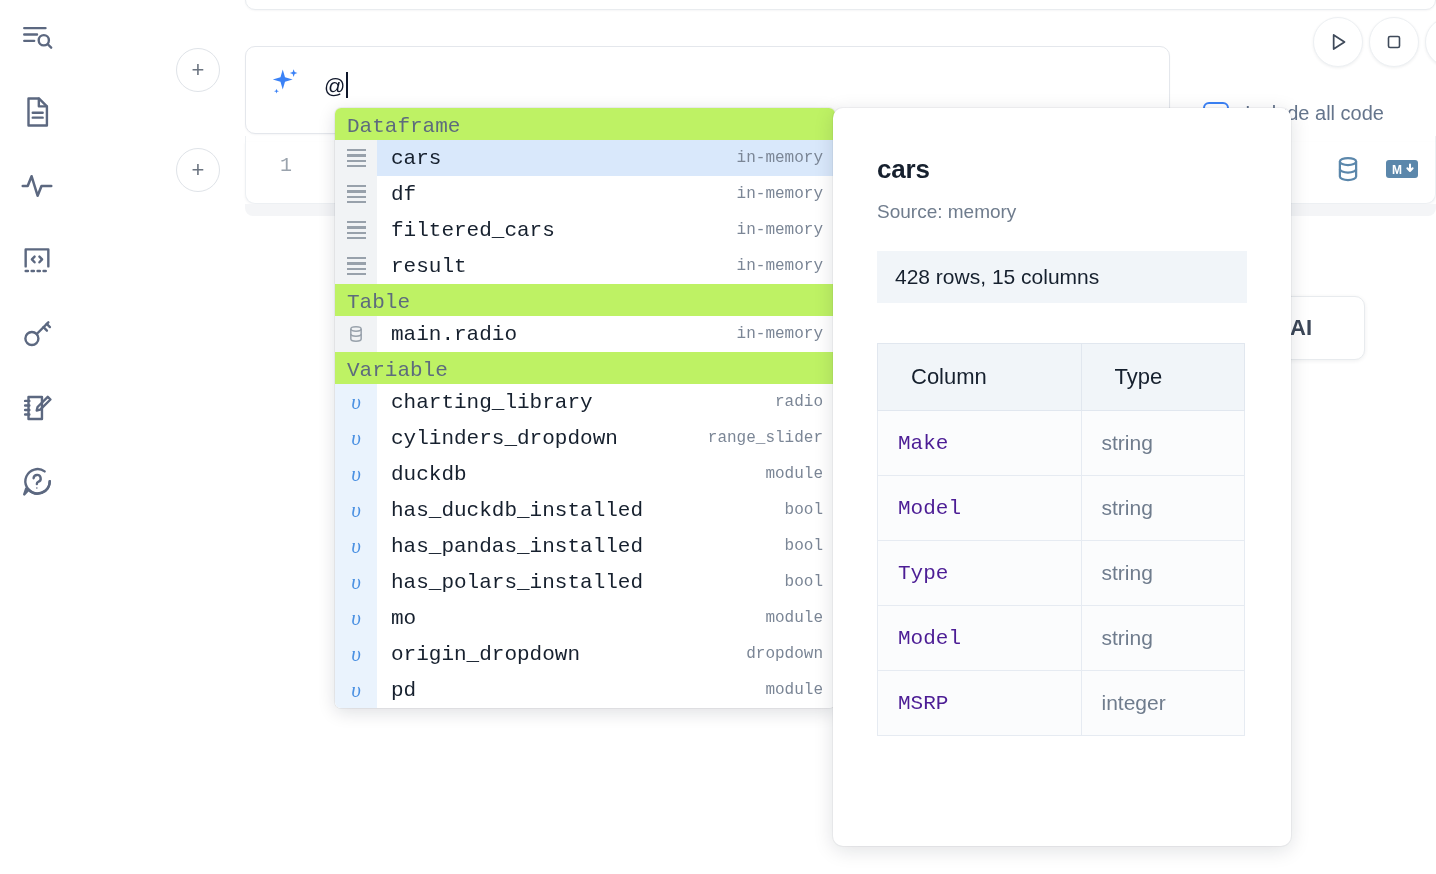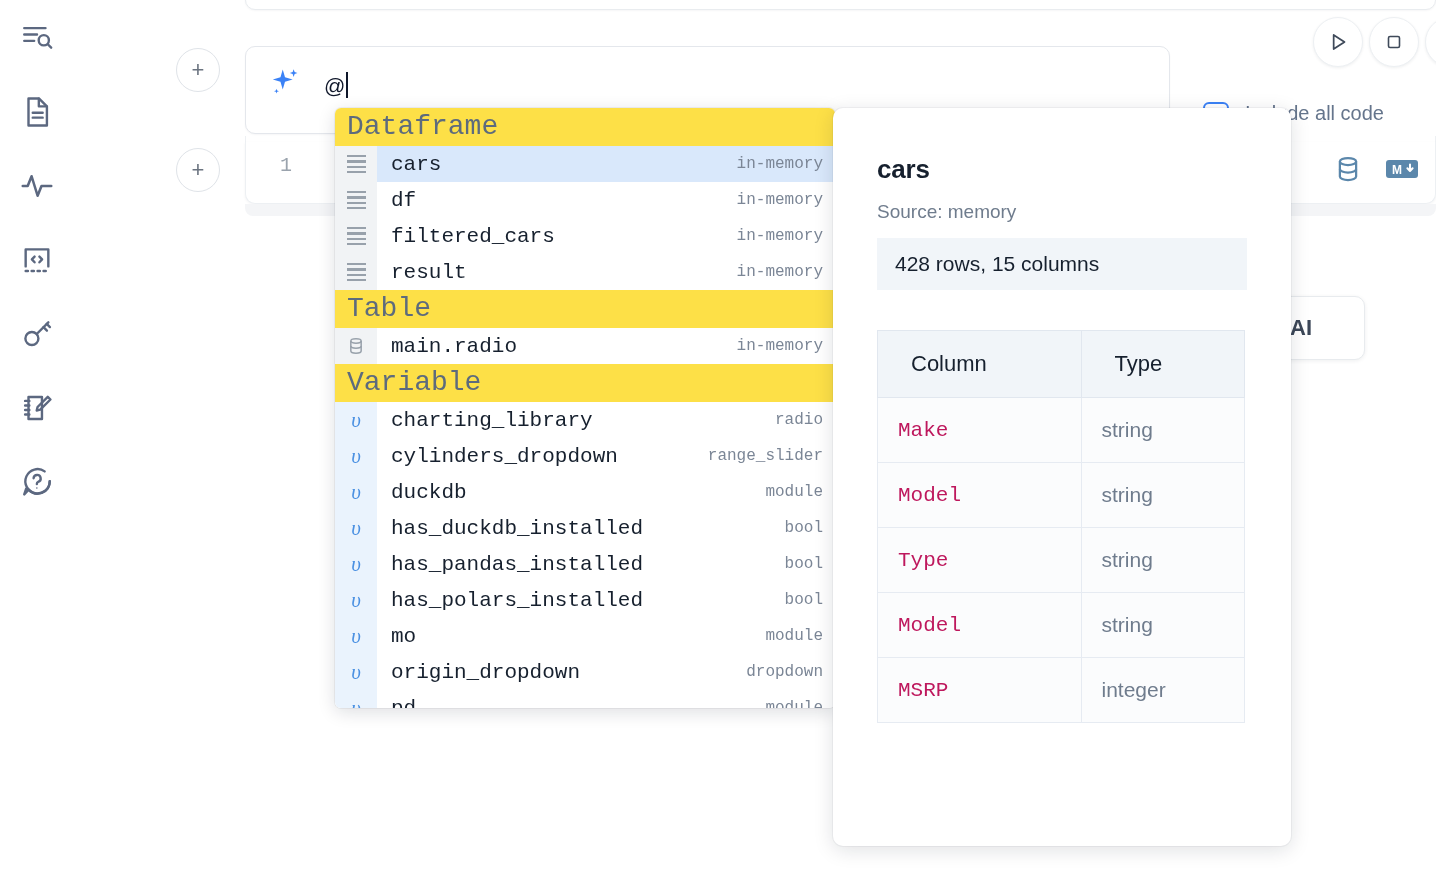--- a/index.html
+++ b/index.html
@@ -129,22 +129,22 @@
   .ac {
     position:absolute; left: 335px; top: 108px; width: 500px; height: 600px;
     background:#ffffff;
     border-radius: 6px;
     box-shadow: 0 4px 18px rgba(15,23,42,0.14), 0 0 0 1px rgba(15,23,42,0.05);
     overflow:hidden;
     font-family: "Liberation Mono", monospace;
   }
   .ac-scroll { height: 100%; overflow:hidden; }
   .ac-section {
-    background:#fde047; color:#5d6b7d;
-    font-size: 28px; padding: 6px 0 6px 12px;
+    background:#bef264; color:#5d6b7d;
+    font-size: 21px; padding: 6px 0 0 12px;
     line-height: 26px;
   }
   .ac-item {
     display:flex; align-items:center; height: 36px;
     background:#ffffff; cursor:pointer;
   }
   .ac-item.sel { background:#d9e8fb; }
   .ac-item .gutter {
     width: 42px; flex: 0 0 42px; height:100%;
     display:flex; align-items:center; justify-content:center;
@@ -170,38 +170,38 @@
   .docs {
     position:absolute; left: 833px; top: 108px; width: 458px; height: 738px;
     background:#ffffff; border-radius: 10px;
     box-shadow: 0 4px 20px rgba(15,23,42,0.13), 0 0 0 1px rgba(15,23,42,0.045);
     overflow:hidden;
     padding: 46px 44px 0 44px;
   }
   .docs-title { font-size: 26px; font-weight: 700; color:#16202e; letter-spacing:-0.2px; }
   .docs-source { font-size: 19px; color:#6f7c8d; margin-top: 16px; }
   .docs-stats {
-    margin-top: 15px; background:#f1f5f9; border-radius: 0;
+    margin-top: 28px; background:#f1f5f9; border-radius: 0;
     padding: 14px 18px; font-size: 21px; color:#16202e;
   }
   .docs-table {
     margin-top: 40px; width: 368px;
     border-collapse: collapse;
     border: 1px solid #e1e7ef;
   }
   .docs-table th {
     background:#f1f5f9; text-align:left;
     font-weight: 400; font-size: 22px; color:#16202e;
     padding: 20px 33px; border:1px solid #e1e7ef;
   }
   .docs-table td {
     padding: 20px 20px; border:1px solid #e6ebf2; font-size: 21px;
     background:#fbfcfd;
   }
-  .docs-table td.colname { font-family:"Liberation Mono", monospace; color:#be185d; }
+  .docs-table td.colname { font-family:"Liberation Mono", monospace; color:#4c1d95; }
   .docs-table td.coltype { color:#6f7c8d; }
 </style>
 </head>
 <body>
 
 <div class="root">
 
   <div class="rail">
 
     <div class="rail-btn">

